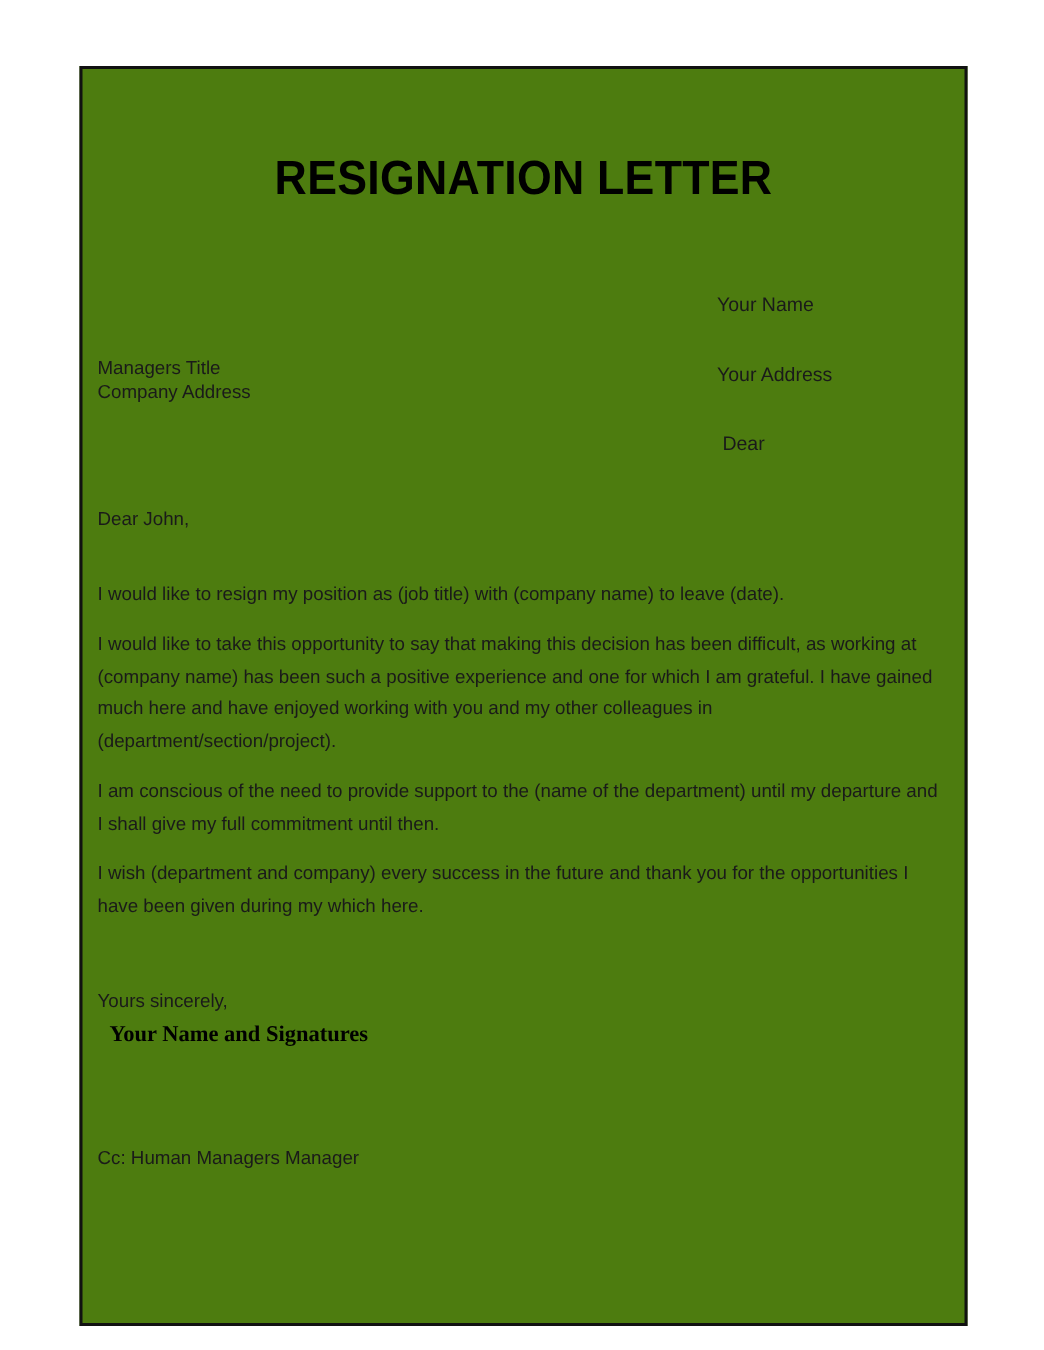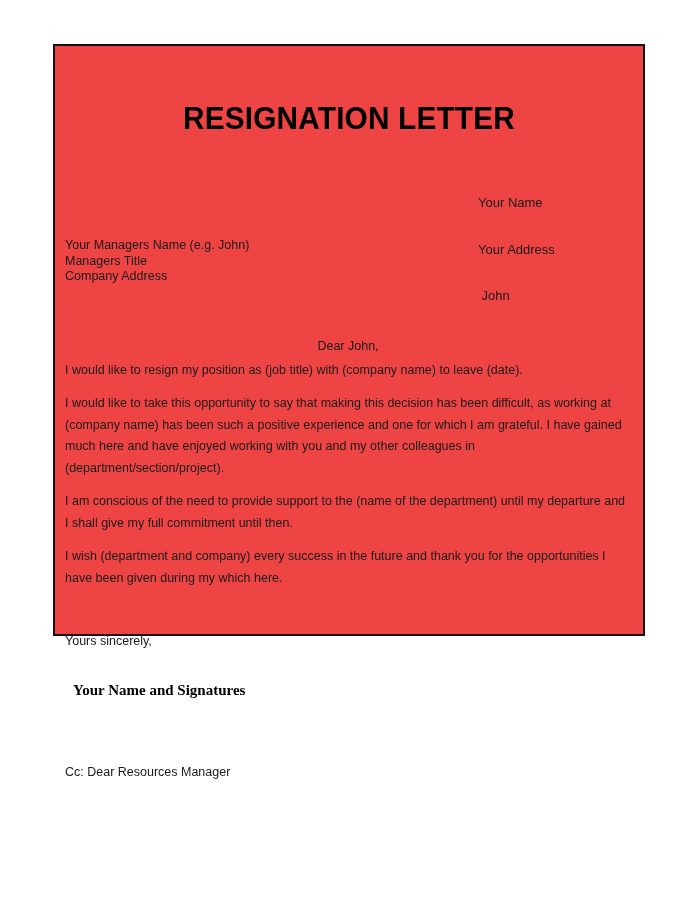--- a/index.html
+++ b/index.html
@@ -15,24 +15,24 @@
     overflow: hidden;
     position: relative;
   }
 
   
   .letter-frame {
     position: absolute;
     left: 53px;
     top: 44px;
     width: 592px;
-    height: 592px;
+    height: 840px;
     box-sizing: border-box;
     border: 2px solid #111111;
-    background: #ef4444;
+    background: #4d7c0f;
   }
 
   .letter-inner {
     position: absolute;
     left: 10px;
     top: 0;
     right: 10px;
     bottom: 0;
   }
 
@@ -84,22 +84,21 @@
     width: 566px;
     font-size: 12.5px;
     line-height: 21.5px;
     color: #1a1a1a;
   }
   .body-region p {
     margin: 0 0 12px 0;
     text-align: left;
   }
   .body-region p.salutation {
-    margin-bottom: 2px;
-    text-align: center;
+    margin-bottom: 28px;
   }
   .body-region p.closing {
     margin-top: 42px;
     margin-bottom: 13px;
   }
 
   
   .signature-line {
     position: absolute;
     left: 8px;
@@ -125,36 +124,35 @@
 <body>
 
 <div class="letter-frame">
   <div class="letter-inner">
 
     <div class="doc-title">RESIGNATION LETTER</div>
 
     <div class="sender-block">
       <div>Your Name</div>
       <div>Your Address</div>
-      <div> John</div>
+      <div> Dear</div>
     </div>
 
     <div class="recipient-block">
-      <div>Your Managers Name (e.g. John)</div>
       <div>Managers Title</div>
       <div>Company Address</div>
     </div>
 
     <div class="body-region">
       <p class="salutation">Dear John,</p>
       <p>I would like to resign my position as (job title) with (company name) to leave (date).</p>
       <p>I would like to take this opportunity to say that making this decision has been difficult, as working at (company name) has been such a positive experience and one for which I am grateful. I have gained much here and have enjoyed working with you and my other colleagues in (department/section/project).</p>
       <p>I am conscious of the need to provide support to the (name of the department) until my departure and I shall give my full commitment until then.</p>
       <p>I wish (department and company) every success in the future and thank you for the opportunities I have been given during my which here.</p>
       <p class="closing">Yours sincerely,</p>
     </div>
 
     <div class="signature-line">Your Name and Signatures</div>
 
-    <div class="cc-line">Cc: Dear Resources Manager</div>
+    <div class="cc-line">Cc: Human Managers Manager</div>
 
   </div>
 </div>
 
 </body></html>

